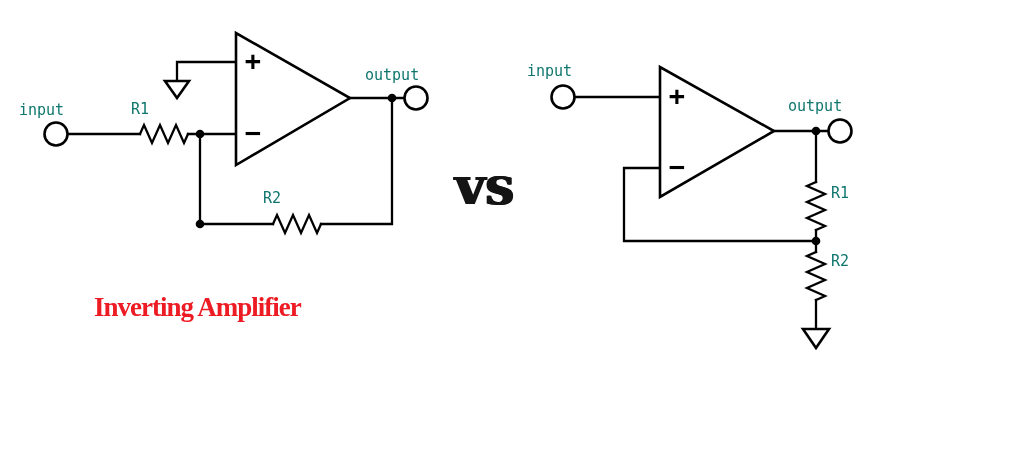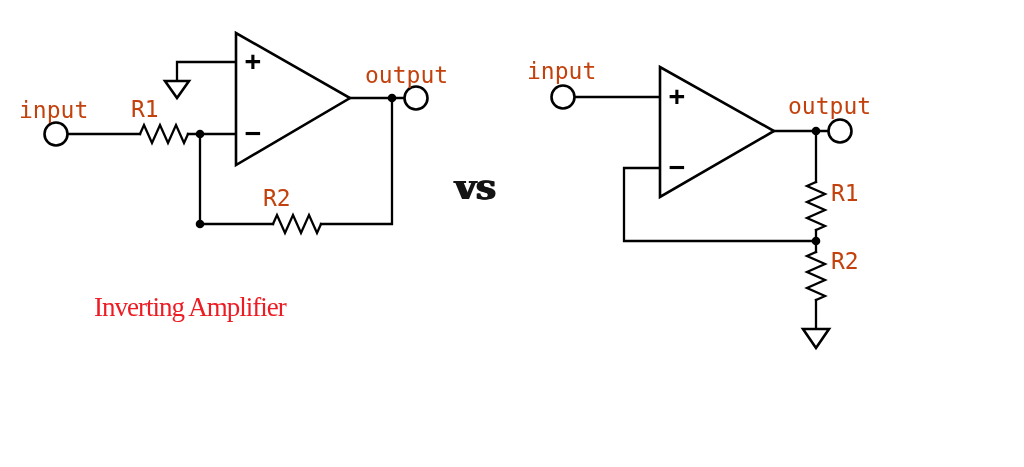--- a/index.html
+++ b/index.html
@@ -8,37 +8,37 @@
     background:#ffffff; overflow:hidden;
     font-family:"DejaVu Sans Mono", monospace;
   }
   .canvas svg { position:absolute; left:0; top:0; }
   .wire { fill:none; stroke:var(--wire-color,#000); stroke-width:2.3px; stroke-linecap:square; stroke-linejoin:miter; }
   .shape { fill:#ffffff; stroke:var(--wire-color,#000); stroke-width:2.6px; stroke-linejoin:miter; }
   .dot { fill:var(--wire-color,#000); stroke:none; }
   .terminal { fill:#ffffff; stroke:var(--wire-color,#000); stroke-width:2.6px; }
   .sch-label {
     position:absolute; font-family:"DejaVu Sans Mono", monospace;
-    font-size:23px; line-height:23px; color:#c2410c; white-space:nowrap;
+    font-size:15px; line-height:23px; color:#0f766e; white-space:nowrap;
   }
   .pm {
     position:absolute; width:22px; height:22px;
     display:flex; align-items:center; justify-content:center;
     font-family:"DejaVu Sans Mono", monospace; font-size:27px;
     font-weight:bold; color:#000; line-height:22px;
   }
   .caption {
     position:absolute; font-family:"Liberation Serif", serif;
-    font-weight:normal; font-size:27px; line-height:27px;
+    font-weight:bold; font-size:27px; line-height:27px;
     letter-spacing:-1px; color:var(--caption-red,#ed1c24); white-space:nowrap;
   }
   .vs {
     position:absolute; left:455px; top:160px;
     font-family:"DejaVu Serif", serif; font-weight:bold;
-    font-size:36px; line-height:52px; color:var(--vs-color,#141414);
+    font-size:52px; line-height:52px; color:var(--vs-color,#141414);
     text-shadow:0.9px 0 currentColor, -0.9px 0 currentColor;
   }
 </style>
 </head>
 <body>
 
 <div class="canvas">
 
   <svg width="1024" height="467" viewBox="0 0 1024 467">
 

